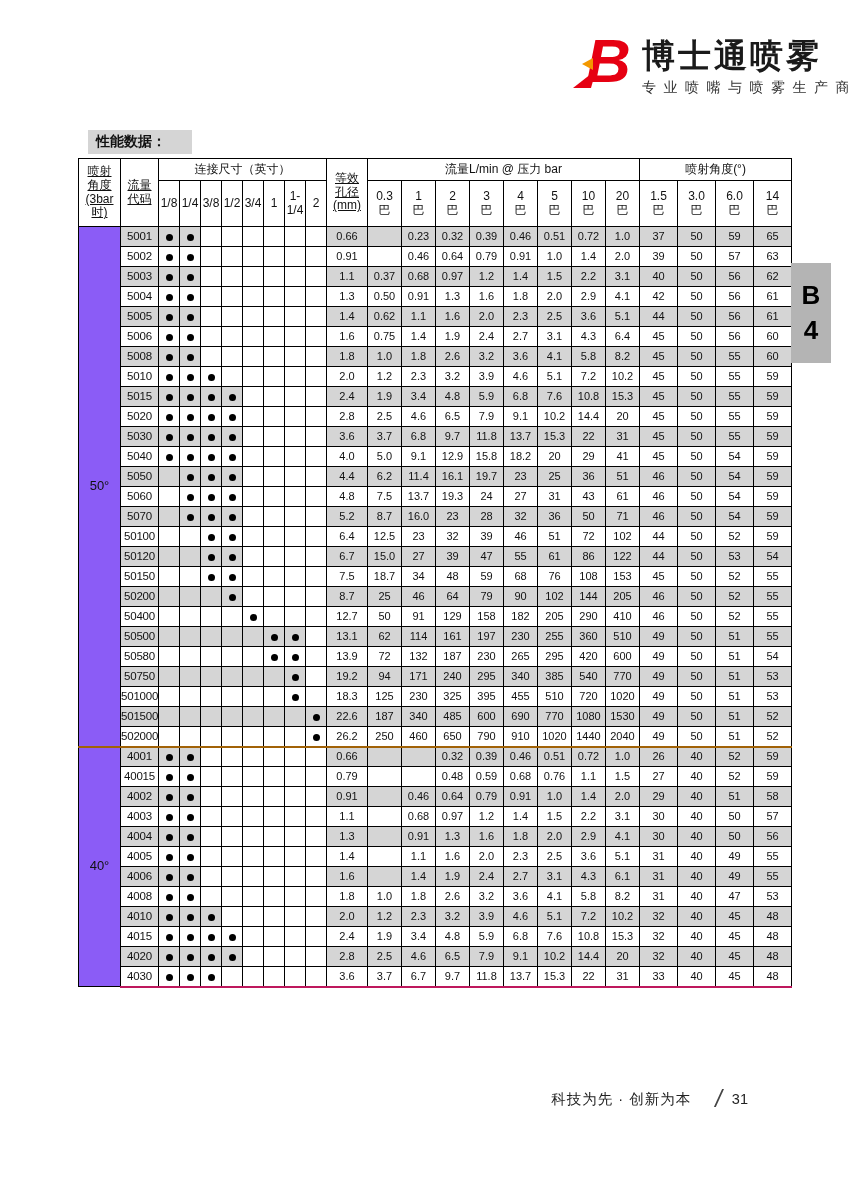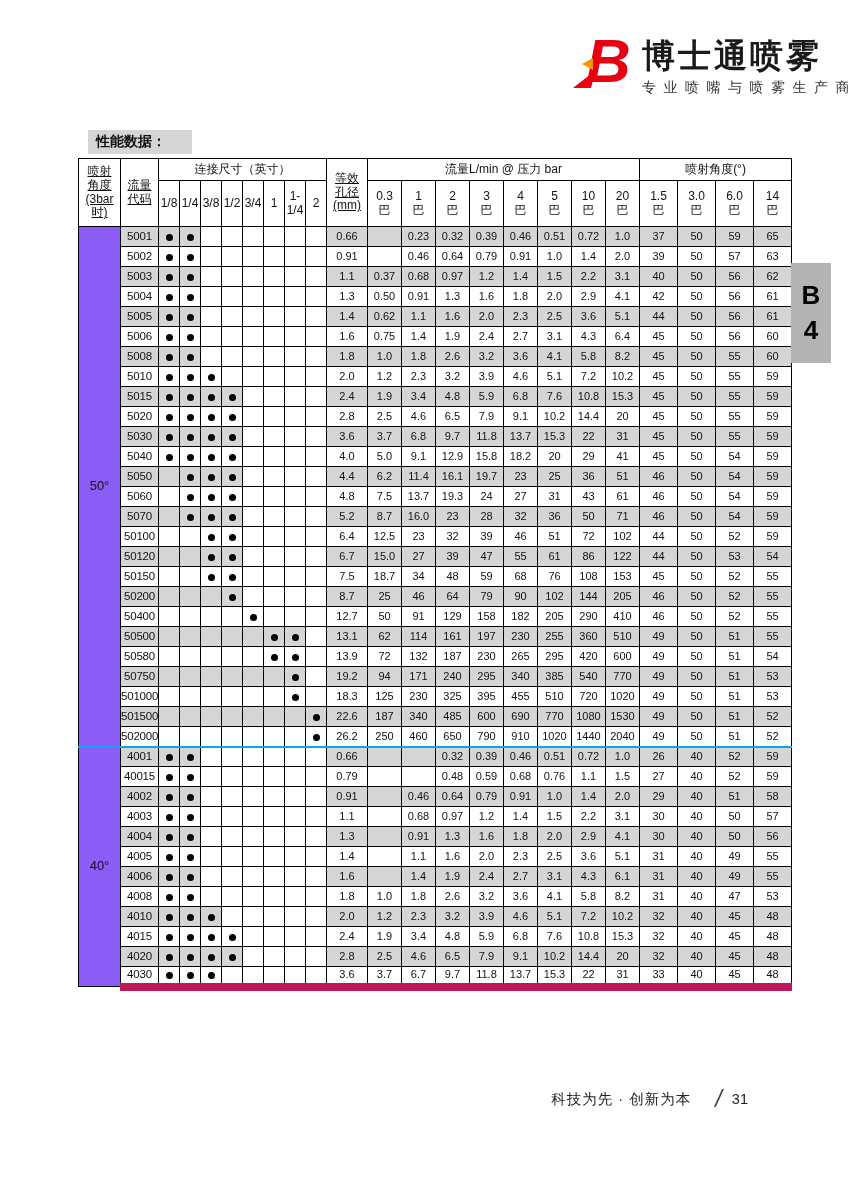--- a/index.html
+++ b/index.html
@@ -41,22 +41,22 @@
   .perf thead tr.h2 th { height:46px; font-weight:normal; font-size:12px; }
   .perf thead th.pre { white-space:pre-line; font-size:11.5px;text-decoration:underline; }
   .perf thead th.conn-th { font-size:10.5px; }
   .unit-th span { display:block; }
   .perf tbody td { height:20px; }
   .perf tbody td.code-cell { font-size:11.5px; letter-spacing:-0.2px; }
   .perf tbody td.angle-cell { font-size:13px; background:#fff; }
   .perf tbody tr.shaded td { background:#d5d5d5; }
   .perf tbody tr.shaded td.no-shade { background:#fff; }
   .perf tbody tr.shaded td.angle-cell { background:#8b5cf6; }
-  .perf tbody tr.section-start td { border-top:2px solid #0ea5e9;margin-top:13px; }
-  .perf tbody tr:last-child td { border-bottom:8px solid #be185d; }
+  .perf tbody tr.section-start td { border-top:2px solid #a16207;margin-top:13px; }
+  .perf tbody tr:last-child td { border-bottom:2px solid #be185d; }
   .dot { display:inline-block; width:7px; height:7px; border-radius:50%; background:#000; vertical-align:middle; }
 
   
   .side-tab {
     position:absolute; left:791px; top:263px; width:40px; height:100px;
     background:#b4b4b4; color:#000;
     display:flex; align-items:center; justify-content:center;
     font-size:26px; font-weight:bold; line-height:1.35;
     white-space:pre-line; text-align:center;
   }

